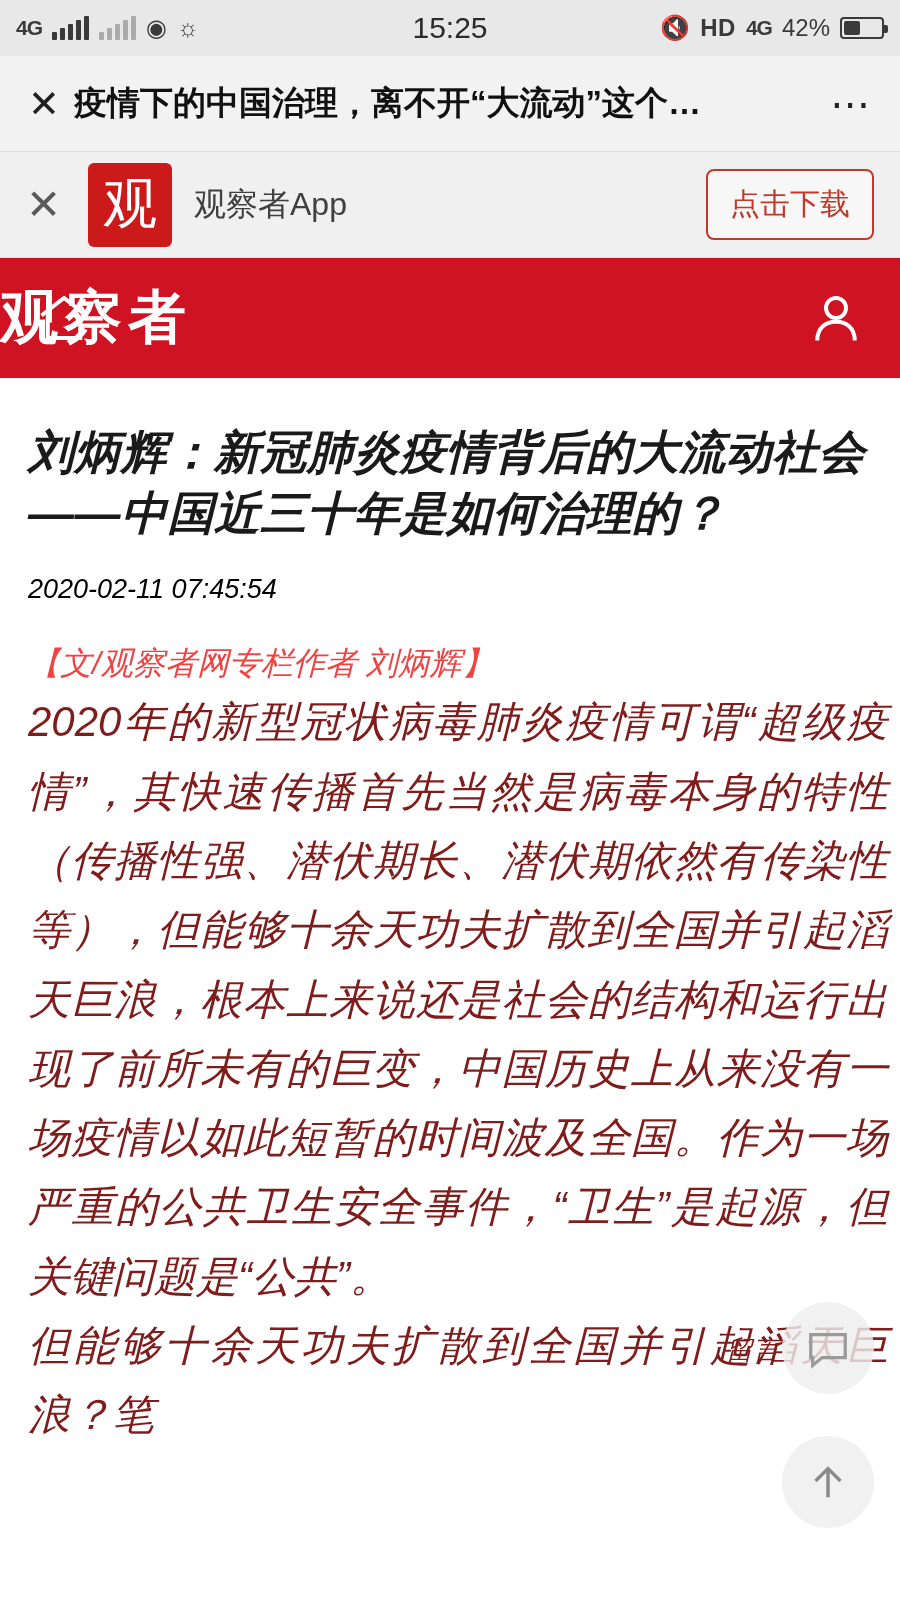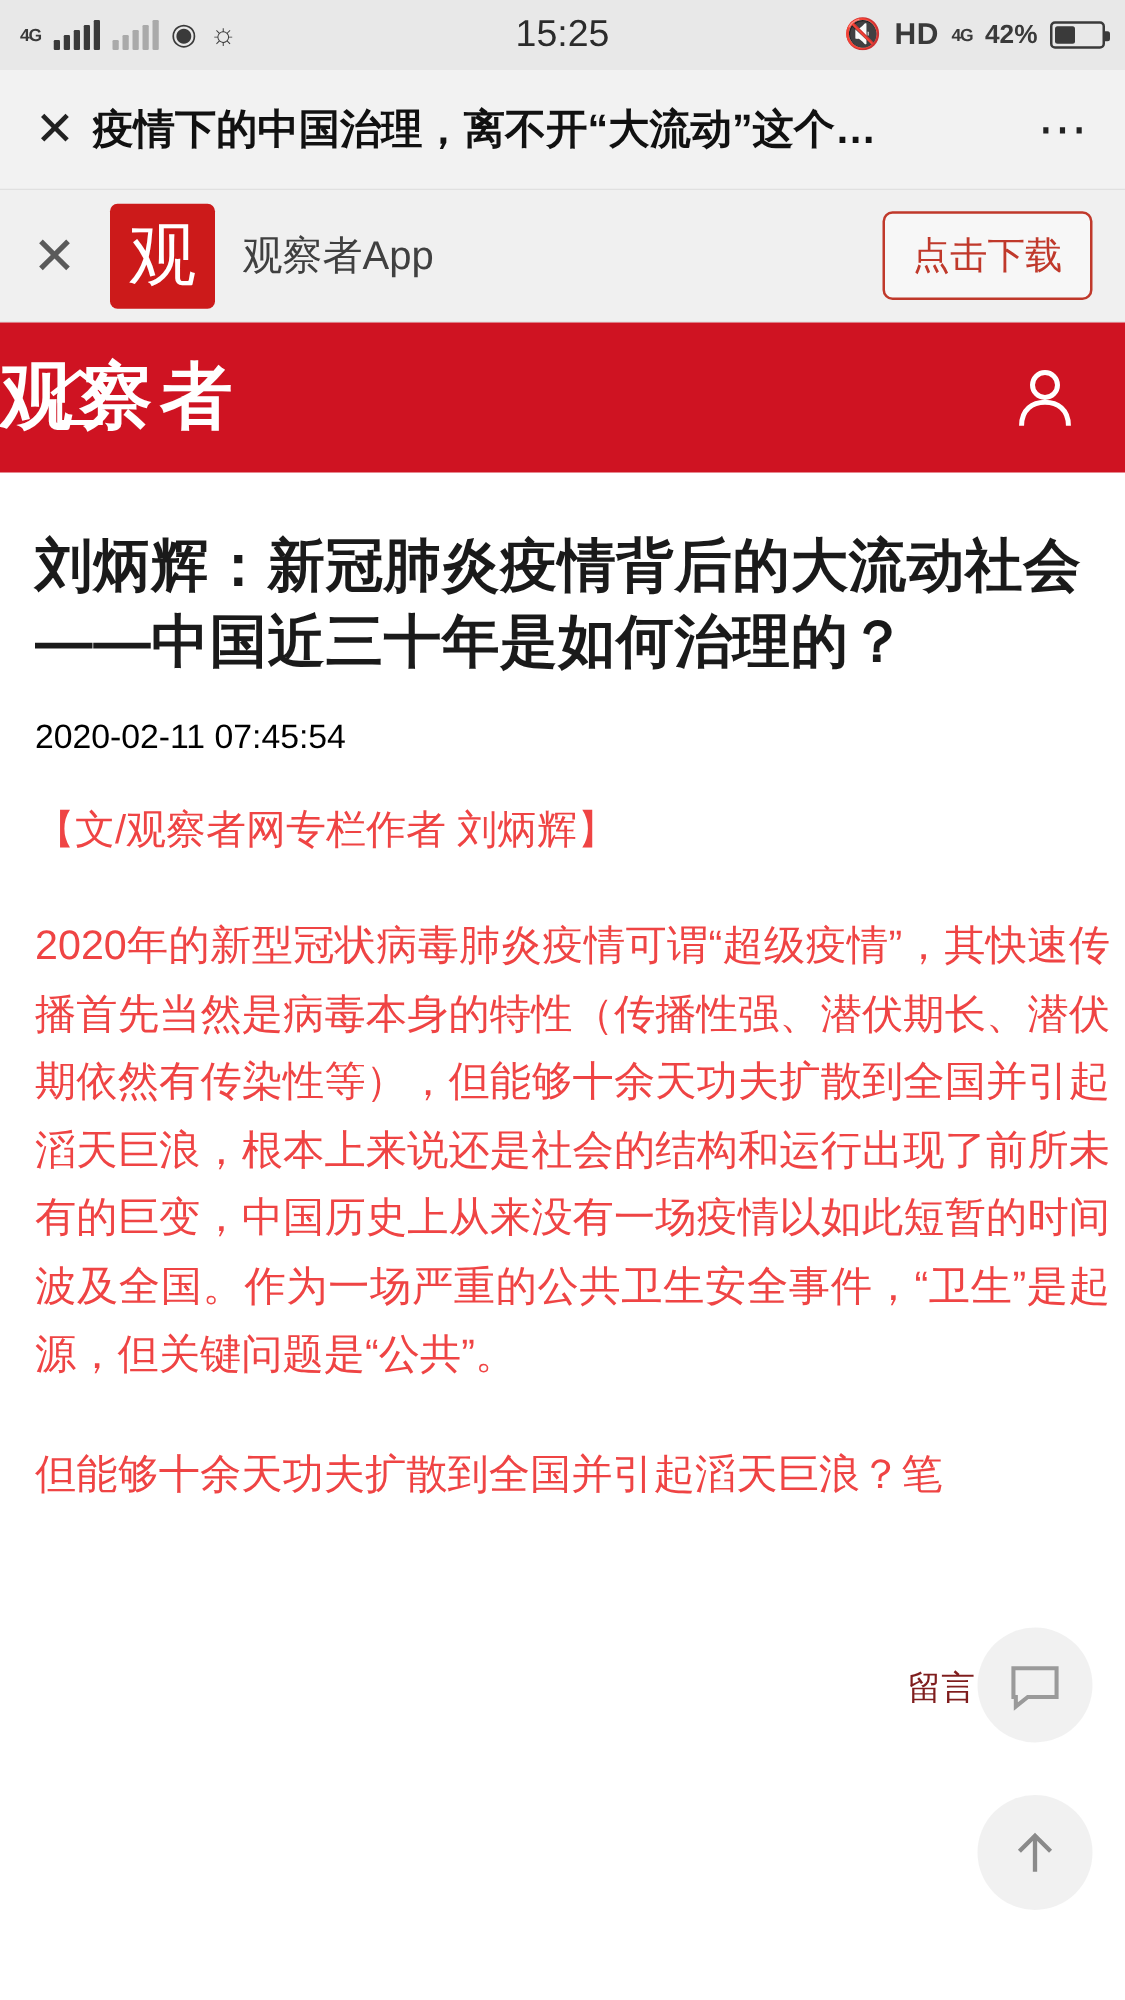--- a/index.html
+++ b/index.html
@@ -17,40 +17,40 @@
     background: #e8e8e8;
     display: flex;
     align-items: center;
     padding: 0 16px;
     color: #3a3a3a;
     font-size: 26px;
     position: relative;
   }
   .sb-left { display: flex; align-items: center; gap: 10px; }
   .sb-right { display: flex; align-items: center; gap: 10px; margin-left: auto; }
-  .sb-net { font-size: 14px; font-weight: bold; letter-spacing: -1px; }
+  .sb-net { font-size: 21px; font-weight: bold; letter-spacing: -1px; }
   .bars { display: flex; align-items: flex-end; gap: 3px; height: 24px; }
   .bars i { display: block; width: 5px; background: #3a3a3a; border-radius: 1px; }
   .bars i:nth-child(1){height:8px}
   .bars i:nth-child(2){height:12px}
   .bars i:nth-child(3){height:16px}
   .bars i:nth-child(4){height:20px}
   .bars i:nth-child(5){height:24px}
   .bars.dim i { background: #aaaaaa; }
   .sb-time {
     position: absolute;
     left: 0; right: 0;
     text-align: center;
     font-size: 30px;
     color: #2b2b2b;
     pointer-events: none;
   }
   .sb-icon { font-size: 24px; line-height: 1; }
   .hd-text { font-size: 24px; font-weight: bold; letter-spacing: 0.5px; }
-  .batt-pct { font-size: 21px; font-weight: bold; }
+  .batt-pct { font-size: 24px; }
   .batt {
     width: 44px; height: 22px;
     border: 2px solid #3a3a3a;
     border-radius: 4px;
     position: relative;
     display: inline-block;
   }
   .batt::after {
     content: "";
     position: absolute;
@@ -151,44 +151,44 @@
   .hdr-icon { width: 60px; height: 60px; position: relative; z-index: 2; }
   .hdr-icon svg { width: 60px; height: 60px; display: block; }
   .hdr-right { margin-left: auto; }
 
   
   .article {
     padding: 44px 12px 0 28px;
     position: relative;
     height: calc(1600px - 56px - 96px - 106px - 120px);
     overflow: hidden;
+    font-style: italic;
   }
   .article-title {
     font-size: 46px;
     line-height: 1.33;
     color: #1a1a1a;
     font-weight: bold;
     letter-spacing: 0.5px;
   }
   .article-time {
     margin-top: 30px;
     font-size: 27px;
     color: #000000;
   }
   .article-byline {
     margin-top: 34px;
     font-size: 32px;
     color: #ef4444;
     line-height: 1.5;
   }
   .article-para {
-    margin-top: 42px;
-    font-size: 33px;
+    font-size: 42px;
     line-height: 1.65;
-    color: #ef4444;
+    color: #7f1d1d;
     text-align: justify;
   }
 
   
   .fab {
     position: absolute;
     right: 26px;
     width: 92px; height: 92px;
     border-radius: 50%;
     background: rgba(238,238,238,0.82);

